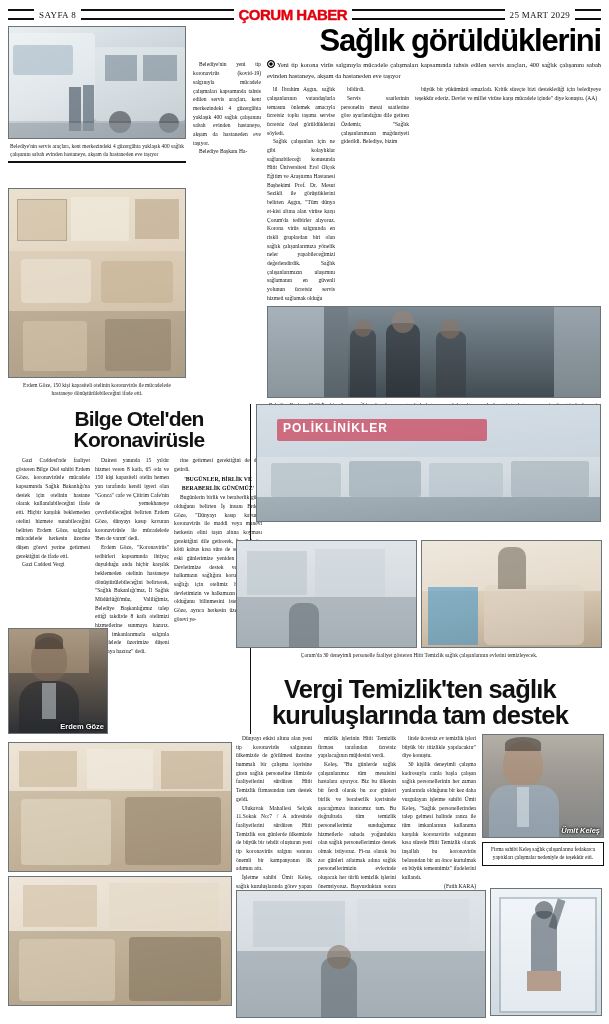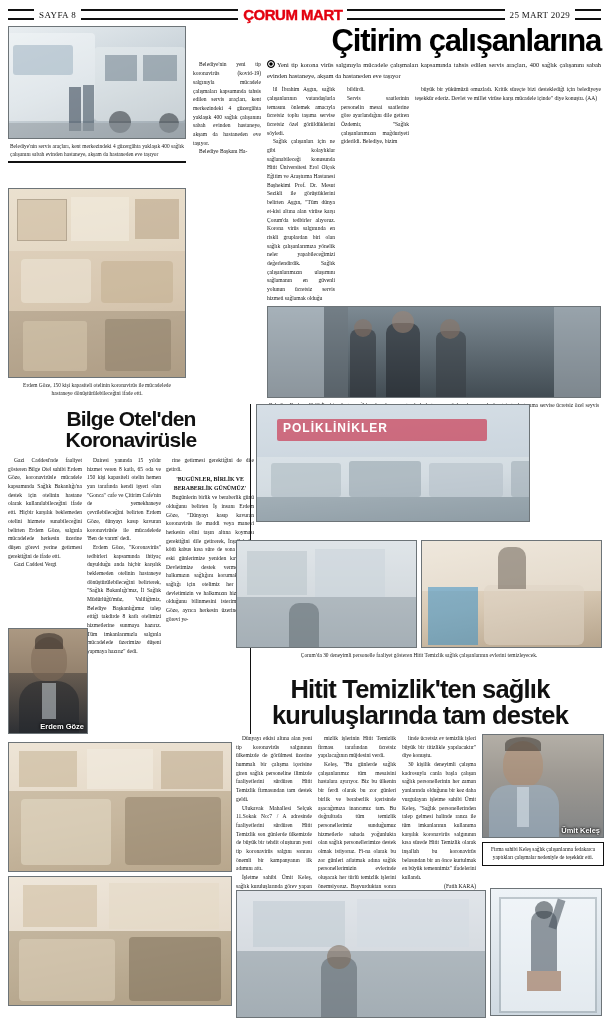--- a/index.html
+++ b/index.html
@@ -56,21 +56,21 @@
 </style>
 </head>
 <body>
 
 <div class="page">
 
   <div class="masthead">
     <div class="mh-rule"></div>
     <div class="mh-page">SAYFA 8</div>
     <div class="mh-rule-long"></div>
-    <div class="mh-title">ÇORUM MART</div>
+    <div class="mh-title">ÇORUM HABER</div>
     <div class="mh-rule-long"></div>
     <div class="mh-date">25 MART 2029</div>
     <div class="mh-rule"></div>
   </div>
 
   <div class="row" style="padding:0 8px;">
 
     <div style="width:178px;flex:0 0 178px;">
       <div class="photo van" style="height:113px;">
         <div class="sh" style="left:-6px;top:6px;width:92px;height:88px;background:#f2f5f7;border-radius:4px;"></div>
@@ -83,21 +83,21 @@
         <div class="sh" style="left:60px;top:60px;width:12px;height:44px;background:#2b3a4a;"></div>
         <div class="sh" style="left:74px;top:58px;width:11px;height:46px;background:#3a4a5a;"></div>
         <div class="sh" style="left:0;top:96px;width:178px;height:18px;background:#9aa3a8;"></div>
       </div>
       <div class="cap" style="text-align:justify;padding:3px 2px 2px;">Belediye'nin servis araçları, kent merkezindeki 4 güzergâhta yaklaşık 400 sağlık çalışanını sabah evinden hastaneye, akşam da hastaneden eve taşıyor</div>
       <div class="hr-thick" style="margin:1px 0 0;"></div>
     </div>
 
     <div style="flex:1 1 auto;padding-left:7px;">
       <div class="hl-main">
-        <div>Çitirim çalışanlarına</div>
+        <div>Sağlık görüldüklerini</div>
       </div>
 
       <div class="row" style="margin-top:5px;gap:6px;">
         <div class="col" style="width:68px;flex:0 0 68px;">
           <p>Belediye'nin yeni tip koronavirüs (kovid-19) salgınıyla mücadele çalışmaları kapsamında tahsis edilen servis araçları, kent merkezindeki 4 güzergâhta yaklaşık 400 sağlık çalışanını sabah evinden hastaneye, akşam da hastaneden eve taşıyor.</p>
           <p>Belediye Başkanı Ha-</p>
         </div>
         <div style="flex:1 1 auto;">
           <div class="lead">
             <span class="bullet"></span><span>Yeni tip korona virüs salgınıyla mücadele çalışmaları kapsamında tahsis edilen servis araçları, 400 sağlık çalışanını sabah evinden hastaneye, akşam da hastaneden eve taşıyor</span>
@@ -142,21 +142,21 @@
       <div class="sh" style="left:0;top:62px;width:178px;height:60px;background:#d9c9b0;"></div>
       <div class="sh" style="left:12px;top:70px;width:70px;height:44px;background:#efe7d8;border-radius:4px;"></div>
       <div class="sh" style="left:92px;top:72px;width:72px;height:42px;background:#c3ae90;border-radius:4px;"></div>
       <div class="sh" style="left:0;top:122px;width:178px;height:68px;background:#a89madd;background:#a8977f;"></div>
       <div class="sh" style="left:14px;top:132px;width:64px;height:50px;background:#d7c8ae;border-radius:3px;"></div>
       <div class="sh" style="left:96px;top:130px;width:66px;height:52px;background:#8e7f6a;border-radius:3px;"></div>
     </div>
     <div class="cap">Erdem Göze, 150 kişi kapasiteli otelinin koronavirüs ile mücadelede hastaneye dönüştürülebileceğini ifade etti.</div>
   </div>
 
-  <div style="position:absolute;left:8px;top:408px;width:246px;">
+  <div style="position:absolute;left:16px;top:408px;width:246px;">
     <div class="hl-2">
       <div style="font-size:21px;">Bilge Otel'den Koronavirüsle</div>
     </div>
     <div class="row" style="margin-top:6px;gap:5px;">
       <div class="col" style="width:74px;flex:0 0 74px;">
         <p>Gazi Caddesi'nde faaliyet gösteren Bilge Otel sahibi Erdem Göze, koronavirüsle mücadele kapsamında Sağlık Bakanlığı'na destek için otelinin hastane olarak kullanılabileceğini ifade etti. Hiçbir karşılık beklemeden otelini hizmete sunabileceğini belirten Erdem Göze, salgınla mücadelede herkesin üzerine düşen görevi yerine getirmesi gerektiğini de ifade etti.</p>
         <p>Gazi Caddesi Vergi</p>
       </div>
       <div class="col" style="width:74px;flex:0 0 74px;">
         <p>Dairesi yanında 15 yıldır hizmet veren 8 katlı, 65 oda ve 150 kişi kapasiteli otelin hemen yan tarafında kendi işyeri olan "Gonca" cafe ve Çitirim Cafe'nin de yemekhaneye çevrilebileceğini belirten Erdem Göze, dünyayı kasıp kavuran koronavirüsle ile mücadelede 'Ben de varım' dedi.</p>
@@ -168,34 +168,34 @@
         <p>Bugünlerin birlik ve beraberlik günü olduğunu belirten İş insanı Erdem Göze, "Dünyayı kasıp kavuran koronavirüs ile maddi veya manevi herkesin elini taşın altına koyması gerektiğini dile getirerek, İnşallah bu kötü kabus kısa süre de sona erer ve eski günlerimize yeniden kavuşuruz. Devletimize destek vermek ve halkımızın sağlığını korumak adına sağlığı için otelimiz her zaman devletimizin ve halkımızın hizmetinde olduğunu bilinmesini isterim" dedi. Göze, ayrıca herkesin üzerine düşen görevi ye-</p>
       </div>
     </div>
   </div>
 
   <div style="position:absolute;left:256px;top:488px;width:56px;" class="col">
     <p>ile ne gerekiyorsa yapmaya hazırız" diye konuştu.</p>
     <p>(Haber Merkezi)</p>
   </div>
 
-  <div style="position:absolute;left:8px;top:628px;width:80px;">
+  <div style="position:absolute;left:8px;top:628px;width:100px;">
     <div class="photo portrait" style="height:106px;">
       <div class="sh" style="left:0;top:0;width:80px;height:44px;background:#b9a286;"></div>
       <div class="sh" style="left:22px;top:8px;width:36px;height:44px;background:#7d6a57;border-radius:50% 50% 40% 40%;"></div>
       <div class="sh" style="left:26px;top:4px;width:28px;height:16px;background:#2c2520;border-radius:50% 50% 0 0;"></div>
       <div class="sh" style="left:10px;top:52px;width:60px;height:54px;background:#23262b;border-radius:22px 22px 0 0;"></div>
       <div class="sh" style="left:33px;top:54px;width:14px;height:36px;background:#c9cfd4;"></div>
       <div class="ph-label">Erdem Göze</div>
     </div>
   </div>
 
   <div style="position:absolute;left:250px;top:404px;width:1px;height:330px;background:#111;"></div>
 
-  <div style="position:absolute;left:256px;top:404px;width:274px;">
+  <div style="position:absolute;left:256px;top:404px;width:345px;">
     <div class="photo clinic" style="height:118px;">
       <div class="sh" style="left:0;top:0;width:345px;height:52px;background:#cfd9e1;"></div>
       <div class="sh" style="left:20px;top:14px;width:210px;height:22px;background:#c8102e;border-radius:2px;"></div>
       <div class="sh" style="left:0;top:52px;width:345px;height:40px;background:#e4e9ed;"></div>
       <div class="sh" style="left:14px;top:58px;width:70px;height:34px;background:#aab6be;border-radius:3px;"></div>
       <div class="sh" style="left:92px;top:56px;width:72px;height:36px;background:#92a0aa;border-radius:3px;"></div>
       <div class="sh" style="left:172px;top:58px;width:74px;height:34px;background:#b3bec6;border-radius:3px;"></div>
       <div class="sh" style="left:254px;top:56px;width:78px;height:36px;background:#9daab3;border-radius:3px;"></div>
       <div class="sh" style="left:0;top:92px;width:345px;height:26px;background:#8e9aa2;"></div>
       <div style="position:absolute;left:26px;top:16px;color:#fff;font-family:'Liberation Sans',sans-serif;font-weight:bold;font-size:12px;letter-spacing:1px;">POLİKLİNİKLER</div>
@@ -216,42 +216,42 @@
         <div class="sh" style="left:6px;top:46px;width:50px;height:58px;background:#3b8fc4;"></div>
         <div class="sh" style="left:62px;top:44px;width:100px;height:60px;background:#ded4c4;border-radius:6px;"></div>
         <div class="sh" style="left:76px;top:6px;width:28px;height:42px;background:#6b6257;border-radius:10px 10px 0 0;"></div>
       </div>
     </div>
     <div class="cap">Çorum'da 30 deneyimli personelle faaliyet gösteren Hitit Temizlik sağlık çalışanlarının evlerini temizleyecek.</div>
   </div>
 
   <div style="position:absolute;left:236px;top:676px;width:368px;">
     <div class="hl-3">
-      <div>Hitit Temizlik'ten sağlık</div>
+      <div>Vergi Temizlik'ten sağlık</div>
       <div>kuruluşlarında tam destek</div>
     </div>
 
     <div class="row" style="margin-top:6px;gap:6px;">
       <div class="col" style="width:76px;flex:0 0 76px;">
         <p>Dünyayı etkisi altına alan yeni tip koronavirüs salgınının ülkemizde de görülmesi üzerine hummalı bir çalışma içerisine giren sağlık personeline ilimizde faaliyetlerini sürdüren Hitit Temizlik firmasından tam destek geldi.</p>
         <p>Ulukavak Mahallesi Selçuk 11.Sokak No:7 / A adresinde faaliyetlerini sürdüren Hitit Temizlik son günlerde ülkemizde de büyük bir tehdit oluşturan yeni tip koronavirüs salgını sonrası önemli bir kampanyanın ilk adımını attı.</p>
         <p>İşletme sahibi Ümit Keleş, sağlık kuruluşlarında görev yapan personellerin yoğun bir çalışma temposu içerisinde olmaya nedeniyle evlerinde oluşacak te-</p>
       </div>
       <div class="col" style="width:78px;flex:0 0 78px;">
         <p>mizlik işlerinin Hitit Temizlik firması tarafından ücretsiz yapılacağının müjdesini verdi.</p>
         <p>Keleş, "Bu günlerde sağlık çalışanlarımız tüm mesaisini hastalara ayırıyor. Biz bu ülkenin bir ferdi olarak bu zor günleri birlik ve beraberlik içerisinde aşacağımıza inancımız tam. Bu doğrultuda tüm temizlik personellerimiz sunduğumuz hizmetlerle sahada yoğunlukta olan sağlık personellerimize destek olmak istiyoruz. Fi-na olarak bu zor günleri atlatmak adına sağlık personellerimizin evlerinde oluşacak her türlü temizlik işlerini önemsiyoruz. Başvurduktan sonra sağlık çalışanları sağlık personeli oldukları belgelerini bir müddet belgeleri ile firmamıza başvurmaları ha-</p>
       </div>
       <div class="col" style="width:74px;flex:0 0 74px;">
         <p>linde ücretsiz ev temizlik işleri büyük bir titizlikle yapılacaktır" diye konuştu.</p>
         <p>30 kişilik deneyimli çalışma kadrosuyla canla başla çalışan sağlık personellerinin her zaman yanlarında olduğunu bir kez daha vurgulayan işletme sahibi Ümit Keleş, "Sağlık personellerinden talep gelmesi halinde ranza ile tüm imkanlarının kullanıma karşılık koronavirüs salgınının kısa sürede Hitit Temizlik olarak inşallah bu koronavirüs belasından bir an önce kurtulmak en büyük temennimiz" ifadelerini kullandı.</p>
         <p style="text-align:right;">(Fatih KARA)</p>
       </div>
 
       <div style="flex:1 1 auto;">
-        <div class="photo portrait" style="height:104px;">
+        <div class="photo portrait" style="height:104px;font-style:italic;">
           <div class="sh" style="left:0;top:0;width:100%;height:104px;background:#c8cbc9;"></div>
           <div class="sh" style="left:20px;top:6px;width:40px;height:46px;background:#b08d70;border-radius:50% 50% 42% 42%;"></div>
           <div class="sh" style="left:22px;top:2px;width:36px;height:14px;background:#3a3430;border-radius:50% 50% 0 0;"></div>
           <div class="sh" style="left:6px;top:50px;width:70px;height:54px;background:#9fb7cc;border-radius:20px 20px 0 0;"></div>
           <div class="sh" style="left:34px;top:52px;width:12px;height:40px;background:#dfe7ee;"></div>
           <div class="ph-label">Ümit Keleş</div>
         </div>
         <div class="capbox" style="margin-top:4px;">Firma sahibi Keleş sağlık çalışanlarına fedakarca yaptıkları çalışmalar nedeniyle de teşekkür etti.</div>
       </div>
     </div>

